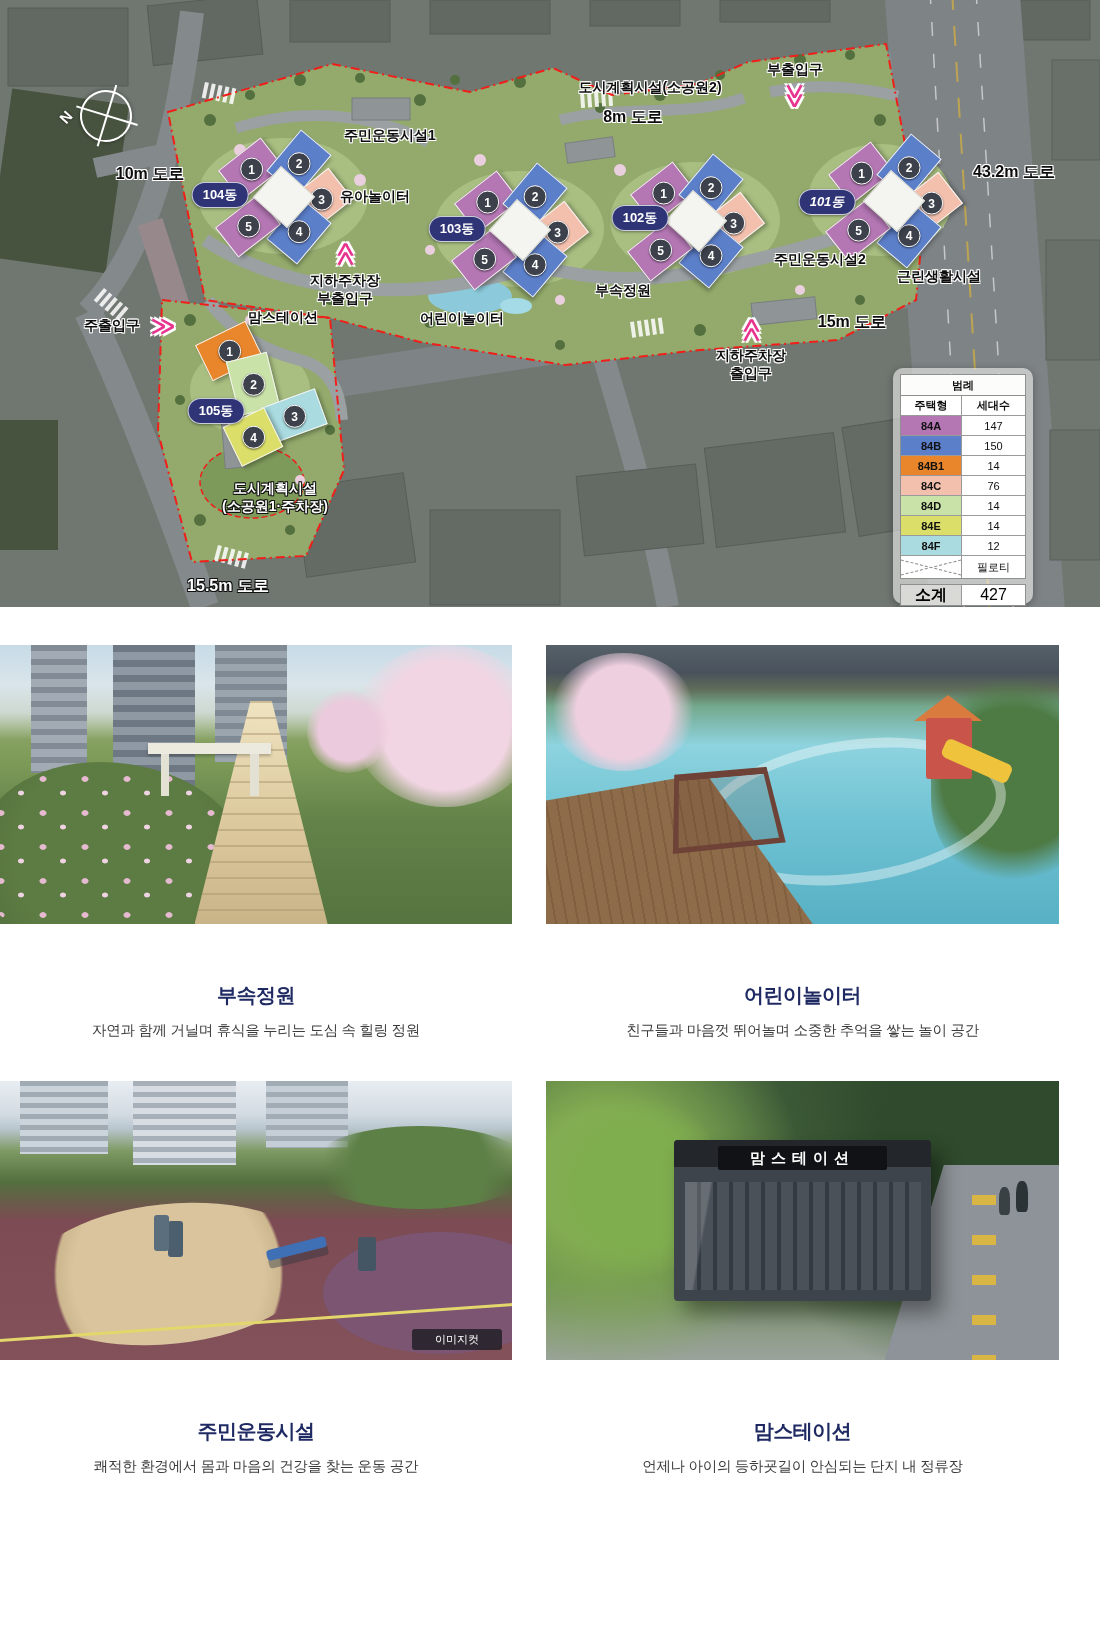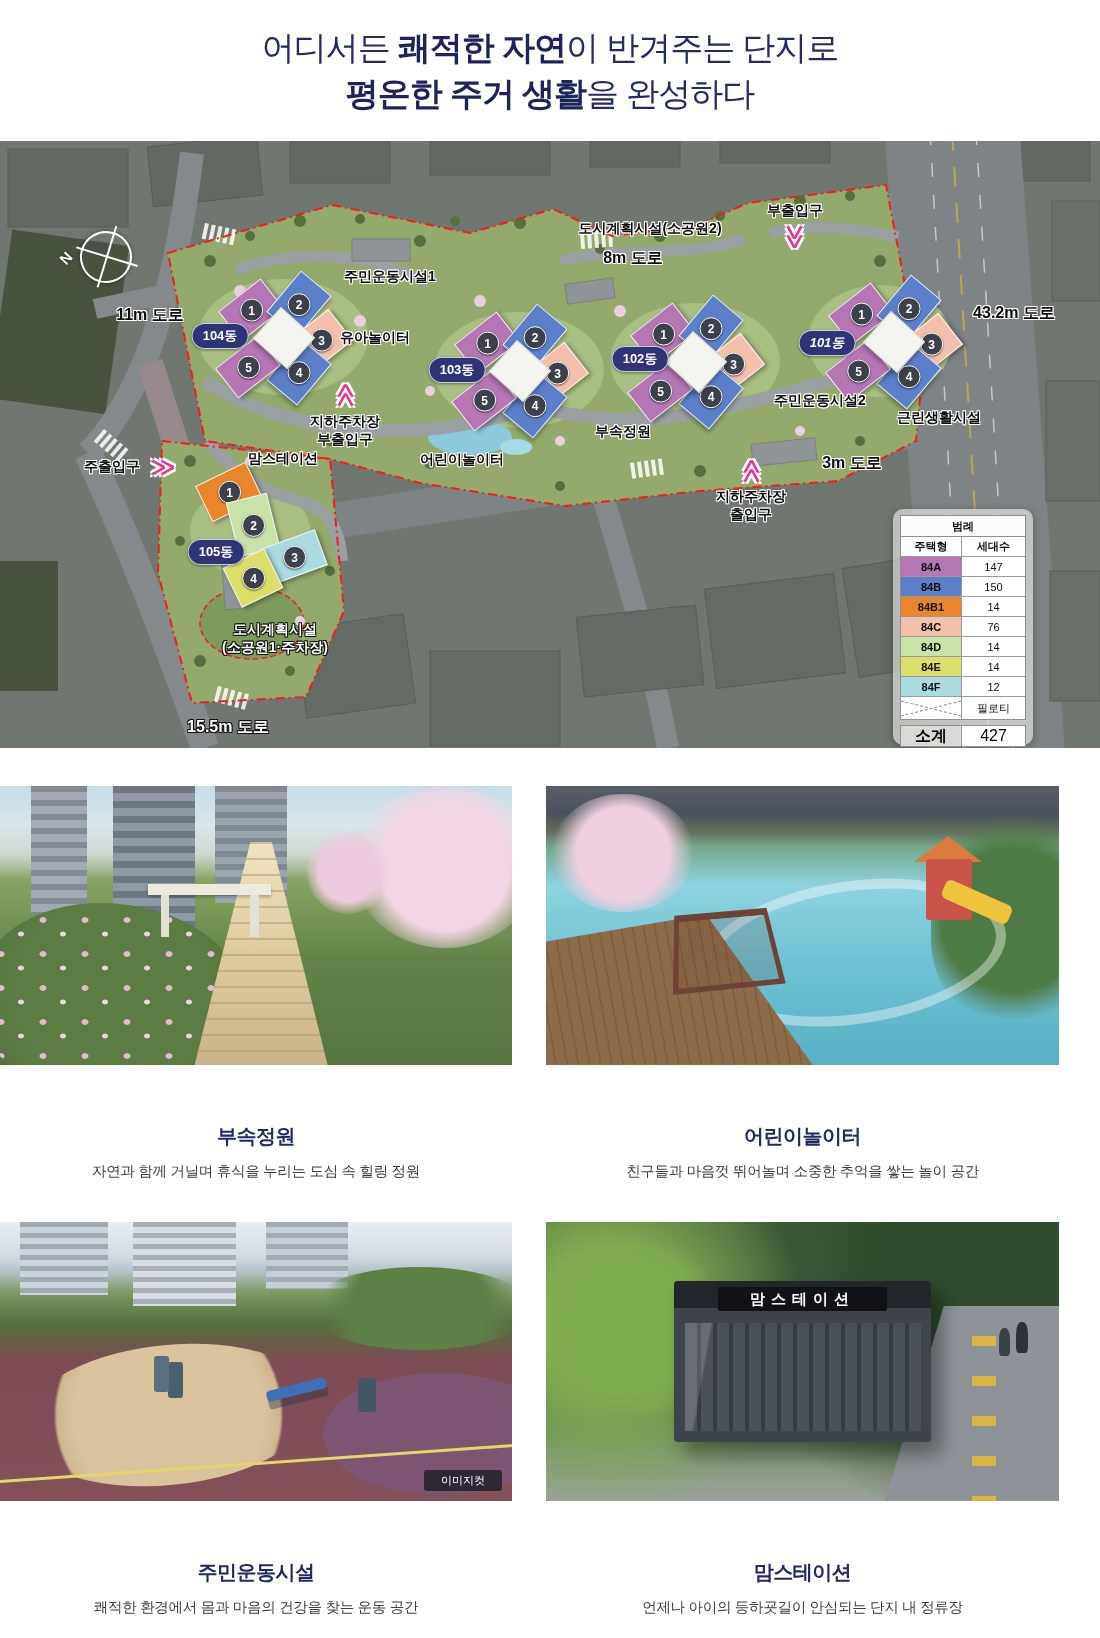--- a/index.html
+++ b/index.html
@@ -130,21 +130,21 @@
   .pe-t2{left:26%;top:0;width:20%;height:30%;background:repeating-linear-gradient(180deg,rgba(95,108,120,.4) 0 5px,rgba(0,0,0,0) 5px 11px),#d7dde3;}
   .pe-t3{left:52%;top:0;width:16%;height:24%;background:repeating-linear-gradient(180deg,rgba(95,108,120,.35) 0 5px,rgba(0,0,0,0) 5px 11px),#c5ced6;}
   .pe-green{right:-4%;top:16%;width:44%;height:30%;border-radius:50%;background:radial-gradient(circle,#5d8046 0 55%,rgba(93,128,70,0) 80%);}
   .pe-circle{left:4%;top:44%;width:58%;height:50%;border-radius:50%;transform:rotate(-6deg);
       background:radial-gradient(circle,#d9c49e 0 58%,#cdb78f 68%,rgba(205,183,143,0) 70%);}
   .pe-purple{right:-9%;top:54%;width:46%;height:44%;border-radius:50%;background:#7b5674;opacity:.92;}
   .pe-line{left:-2%;top:86%;width:104%;height:3px;background:#e3d76b;transform:rotate(-4deg);}
   .pe-eq1{left:30%;top:48%;width:3%;height:13%;background:#5a6e7e;border-radius:3px;box-shadow:14px 6px 0 #4c5f6e;}
   .pe-eq2{left:52%;top:58%;width:12%;height:4%;background:#3f6fb5;border-radius:4px;transform:rotate(-14deg);box-shadow:0 8px 0 rgba(40,50,60,.4);}
   .pe-eq3{left:70%;top:56%;width:3.4%;height:12%;background:#445664;border-radius:3px;}
-  .wm{position:absolute;right:10px;bottom:10px;background:rgba(25,27,32,.78);color:#fff;font-size:11px;padding:3px 17px;border-radius:3px;letter-spacing:0;}
+  .wm{position:absolute;right:10px;bottom:10px;background:rgba(25,27,32,.78);color:#fff;font-size:11px;padding:3px 23px;border-radius:3px;letter-spacing:0;}
 
   
   .p-momstation{background:radial-gradient(circle at 12% 35%,#83ad52 0 14%,rgba(131,173,82,0) 40%),
       radial-gradient(circle at 85% 16%,#2f4a2c 0 20%,rgba(47,74,44,0) 52%),
       linear-gradient(180deg,#42603c 0%,#4d6c42 45%,#5f7f4c 70%,#8b9a84 88%,#9aa39b 100%);}
   .pm-tree{left:2%;top:6%;width:32%;height:64%;border-radius:45%;background:radial-gradient(circle,#7fae4e 0 48%,rgba(127,174,78,0) 75%);}
   .pm-road{right:0;bottom:0;width:34%;height:70%;clip-path:polygon(34% 0,100% 0,100% 100%,0 100%);
       background:repeating-linear-gradient(180deg,rgba(0,0,0,0) 0 30px,#d9b545 30px 40px) 58% 0/14% 100% no-repeat,#8d9398;}
   .pm-kiosk{left:25%;top:21%;width:50%;height:58%;background:#3e444b;border-radius:4px;box-shadow:10px 12px 20px rgba(0,0,0,.38);}
   .pm-roof{position:absolute;left:0;top:0;width:100%;height:17%;background:#23272c;border-radius:4px 4px 0 0;}
@@ -154,24 +154,20 @@
       background:linear-gradient(100deg,rgba(255,255,255,.16) 0 10%,rgba(255,255,255,0) 11%),
       repeating-linear-gradient(90deg,#4a5158 0 12px,#343a41 12px 16px);}
   .pm-p1{right:6%;top:36%;width:2.4%;height:11%;background:#2c3336;border-radius:40% 40% 20% 20%;}
   .pm-p2{right:9.5%;top:38%;width:2.2%;height:10%;background:#3a4145;border-radius:40% 40% 20% 20%;}
 </style>
 </head>
 <body>
 
 <div class="page">
 
-  <header class="hero">
-    <h1><span>어디서든 </span><strong>쾌적한 자연</strong><span>이 반겨주는 단지로</span></h1>
-    <h1><strong>평온한 주거 생활</strong><span>을 완성하다</span></h1>
-  </header>
 
   <section class="siteplan">
 
     <svg class="map-svg" viewBox="0 0 1100 607" preserveAspectRatio="none">
       <rect width="1100" height="607" fill="#707770"></rect>
       <g fill="#626962" stroke="#565c56" stroke-width="1">
         <rect x="8" y="8" width="120" height="78"></rect>
         <rect x="150" y="0" width="110" height="60" transform="rotate(-6 205 30)"></rect>
         <rect x="290" y="0" width="100" height="42"></rect>
         <rect x="430" y="0" width="120" height="34"></rect>
@@ -387,35 +383,35 @@
     <span class="pill" style="left:220px;top:195px;">104동</span>
     <span class="pill" style="left:457px;top:229px;">103동</span>
     <span class="pill" style="left:640px;top:218px;">102동</span>
     <span class="pill" style="left:827px;top:202px;font-style:italic;">101동</span>
     <span class="pill" style="left:216px;top:411px;">105동</span>
 
     <span class="mlbl" style="left:650px;top:88px;">도시계획시설(소공원2)</span>
     <span class="mlbl road" style="left:633px;top:117px;">8m 도로</span>
     <span class="mlbl" style="left:795px;top:70px;">부출입구</span>
     <span class="pk down" style="left:795px;top:96px;"></span>
-    <span class="mlbl road" style="left:150px;top:174px;">11m 도로</span>
+    <span class="mlbl road" style="left:150px;top:174px;">10m 도로</span>
     <span class="mlbl" style="left:390px;top:136px;">주민운동시설1</span>
     <span class="mlbl" style="left:375px;top:197px;">유아놀이터</span>
     <span class="mlbl" style="left:820px;top:260px;">주민운동시설2</span>
     <span class="mlbl" style="left:939px;top:277px;">근린생활시설</span>
     <span class="mlbl road" style="left:1014px;top:172px;">43.2m 도로</span>
 
     <span class="pk up" style="left:345px;top:254px;"></span>
     <span class="mlbl" style="left:345px;top:281px;">지하주차장</span>
     <span class="mlbl" style="left:345px;top:299px;">부출입구</span>
 
     <span class="mlbl" style="left:283px;top:318px;">맘스테이션</span>
     <span class="mlbl" style="left:462px;top:319px;">어린이놀이터</span>
     <span class="mlbl" style="left:623px;top:291px;">부속정원</span>
-    <span class="mlbl road" style="left:852px;top:322px;">3m 도로</span>
+    <span class="mlbl road" style="left:852px;top:322px;">15m 도로</span>
 
     <span class="pk up" style="left:751px;top:330px;"></span>
     <span class="mlbl" style="left:751px;top:356px;">지하주차장</span>
     <span class="mlbl" style="left:751px;top:374px;">출입구</span>
 
     <span class="mlbl" style="left:112px;top:326px;">주출입구</span>
     <span class="pk" style="left:163px;top:326px;"></span>
 
     <span class="mlbl inv" style="left:275px;top:489px;">도시계획시설</span>
     <span class="mlbl inv" style="left:275px;top:507px;">(소공원1·주차장)</span>

